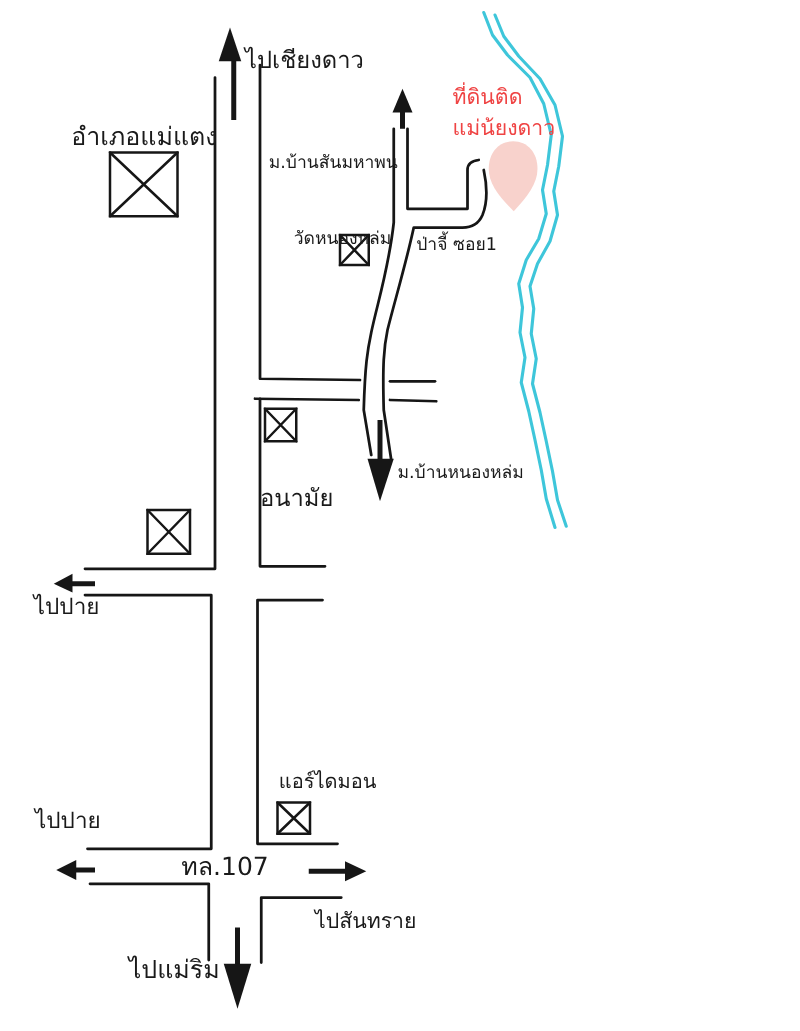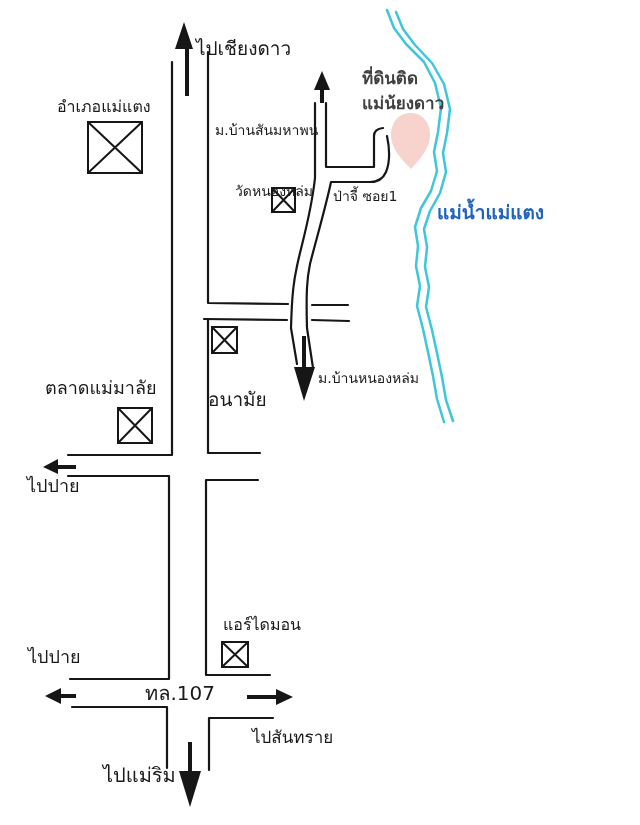--- a/index.html
+++ b/index.html
@@ -12,22 +12,22 @@
   }
   .map-canvas svg { position:absolute; left:0; top:0; }
   .lbl {
     position:absolute;
     color:#1a1a1a;
     white-space:nowrap;
     line-height:1.25;
     font-family:"DejaVu Sans", sans-serif;
   }
   .property-label {
-    color:#404040;
-    font-weight:bold;
+    color:#ef4444;
+    font-weight:normal;
     font-size:17px;
     line-height:25px;
   }
   .river-label {
     color:#1f62c0;
     font-weight:bold;
     font-size:19px;
   }
 </style>
 </head>
@@ -103,33 +103,31 @@
       </g>
       <g>
         <rect x="222" y="642" width="26" height="25"></rect>
         <path d="M222,642 L248,667 M248,642 L222,667" fill="none"></path>
       </g>
     </g>
   </svg>
 
   <div class="lbl" style="left:196px; top:37px; font-size:19px;">ไปเชียงดาว</div>
   <div class="lbl" style="left:215px; top:86px; font-size:14px;margin-top:36px;">ม.บ้านสันมหาพน</div>
-  <div class="lbl" style="left:57px; top:97px; font-size:16px;">อำเภอแม่แตง</div>
+  <div class="lbl" style="left:57px; top:97px; font-size:20px;">อำเภอแม่แตง</div>
 
   <div class="lbl property-label" style="left:362px; top:66px;">
     <div>ที่ดินติด</div>
     <div>แม่น้ยงดาว</div>
   </div>
 
   <div class="lbl" style="left:235px; top:183px; font-size:14px;">วัดหนองหล่ม</div>
   <div class="lbl" style="left:333px; top:188px; font-size:14px;">ป่าจี้ ซอย1</div>
-  <div class="lbl river-label" style="left:437px; top:201px;">แม่น้ำแม่แตง</div>
   <div class="lbl" style="left:208px; top:356px; font-size:19px;margin-top:32px;">อนามัย</div>
   <div class="lbl" style="left:318px; top:370px; font-size:14px;">ม.บ้านหนองหล่ม</div>
-  <div class="lbl" style="left:45px; top:377px; font-size:18px;">ตลาดแม่มาลัย</div>
   <div class="lbl" style="left:27px; top:475px; font-size:18px;">ไปปาย</div>
   <div class="lbl" style="left:223px; top:615px; font-size:16px;text-align:right;">แอร์ไดมอน</div>
   <div class="lbl" style="left:28px; top:646px; font-size:18px;">ไปปาย</div>
   <div class="lbl" style="left:145px; top:681px; font-size:20px;">ทล.107</div>
   <div class="lbl" style="left:252px; top:727px; font-size:17px;">ไปสันทราย</div>
   <div class="lbl" style="left:103px; top:763px; font-size:20px;">ไปแม่ริม</div>
 
 </div>
 
 </body></html>

